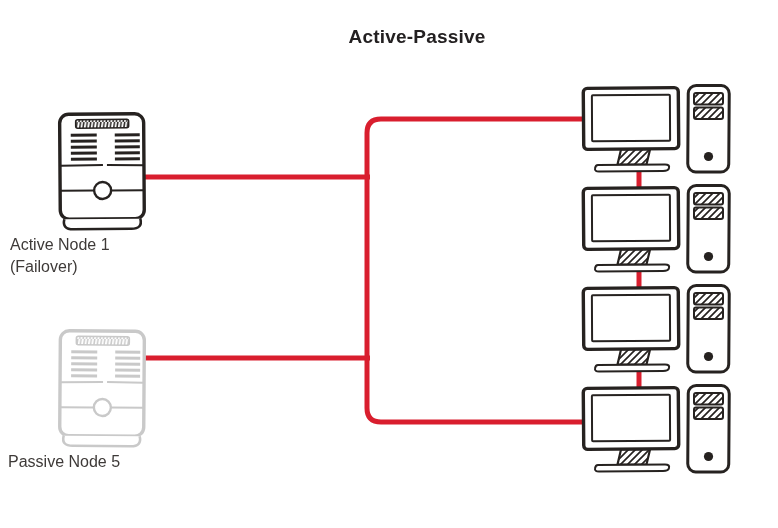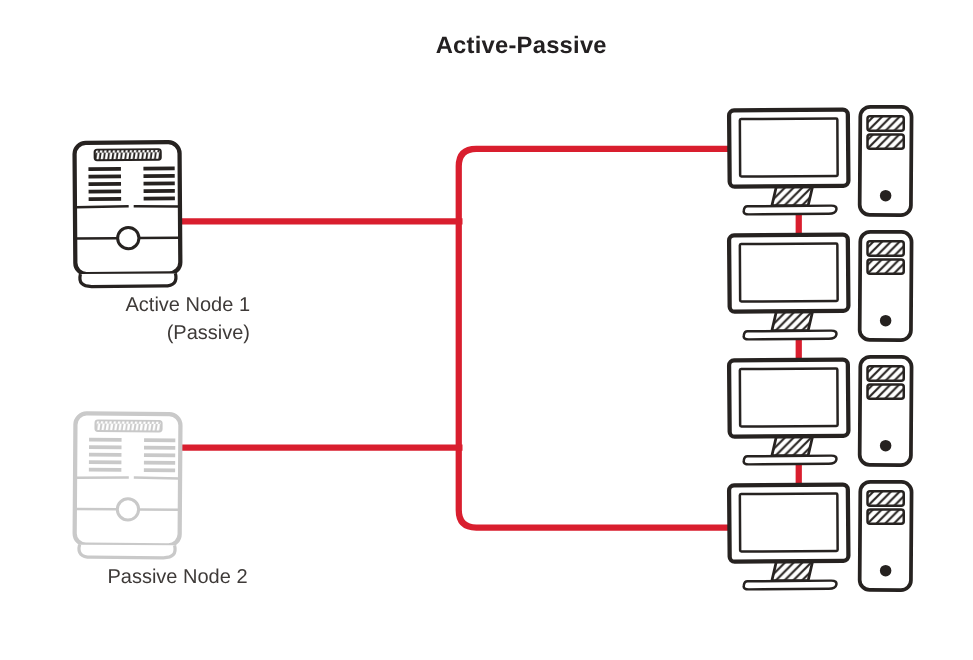--- a/index.html
+++ b/index.html
@@ -21,21 +21,21 @@
   }
   .title{
     position:absolute;left:0;top:26px;width:778px;
     text-align:center;
     font-size:19px;font-weight:700;letter-spacing:.2px;
     color:var(--title);
     margin-left:28px;
   }
   .node-label{
     position:absolute;width:190px;
-    text-align:right;
+    text-align:left;
     font-size:16px;line-height:22px;
     color:var(--label);
   }
   .node-label.active{left:10px;top:234px;}
   .node-label.passive{left:8px;top:451px;}
   svg.canvas{position:absolute;left:0;top:0;}
   .conn path{stroke:var(--connection);stroke-width:5;fill:none;}
   .ink-art{stroke:var(--ink);}
   .light-art{stroke:var(--ink-light);}
   .p-ink{stroke:var(--ink);stroke-width:1.7;fill:none;}
@@ -108,20 +108,20 @@
     </g>
 
     <use href="#workstation" x="581" y="85"></use>
     <use href="#workstation" x="581" y="185"></use>
     <use href="#workstation" x="581" y="285"></use>
     <use href="#workstation" x="581" y="385"></use>
   </svg>
 
   <div class="node-label active">
     <div>Active Node 1</div>
-    <div>(Passive)</div>
+    <div>(Failover)</div>
   </div>
 
   <div class="node-label passive">
-    <div>Passive Node 2</div>
+    <div>Passive Node 5</div>
   </div>
 
 </div>
 
 </body></html>

